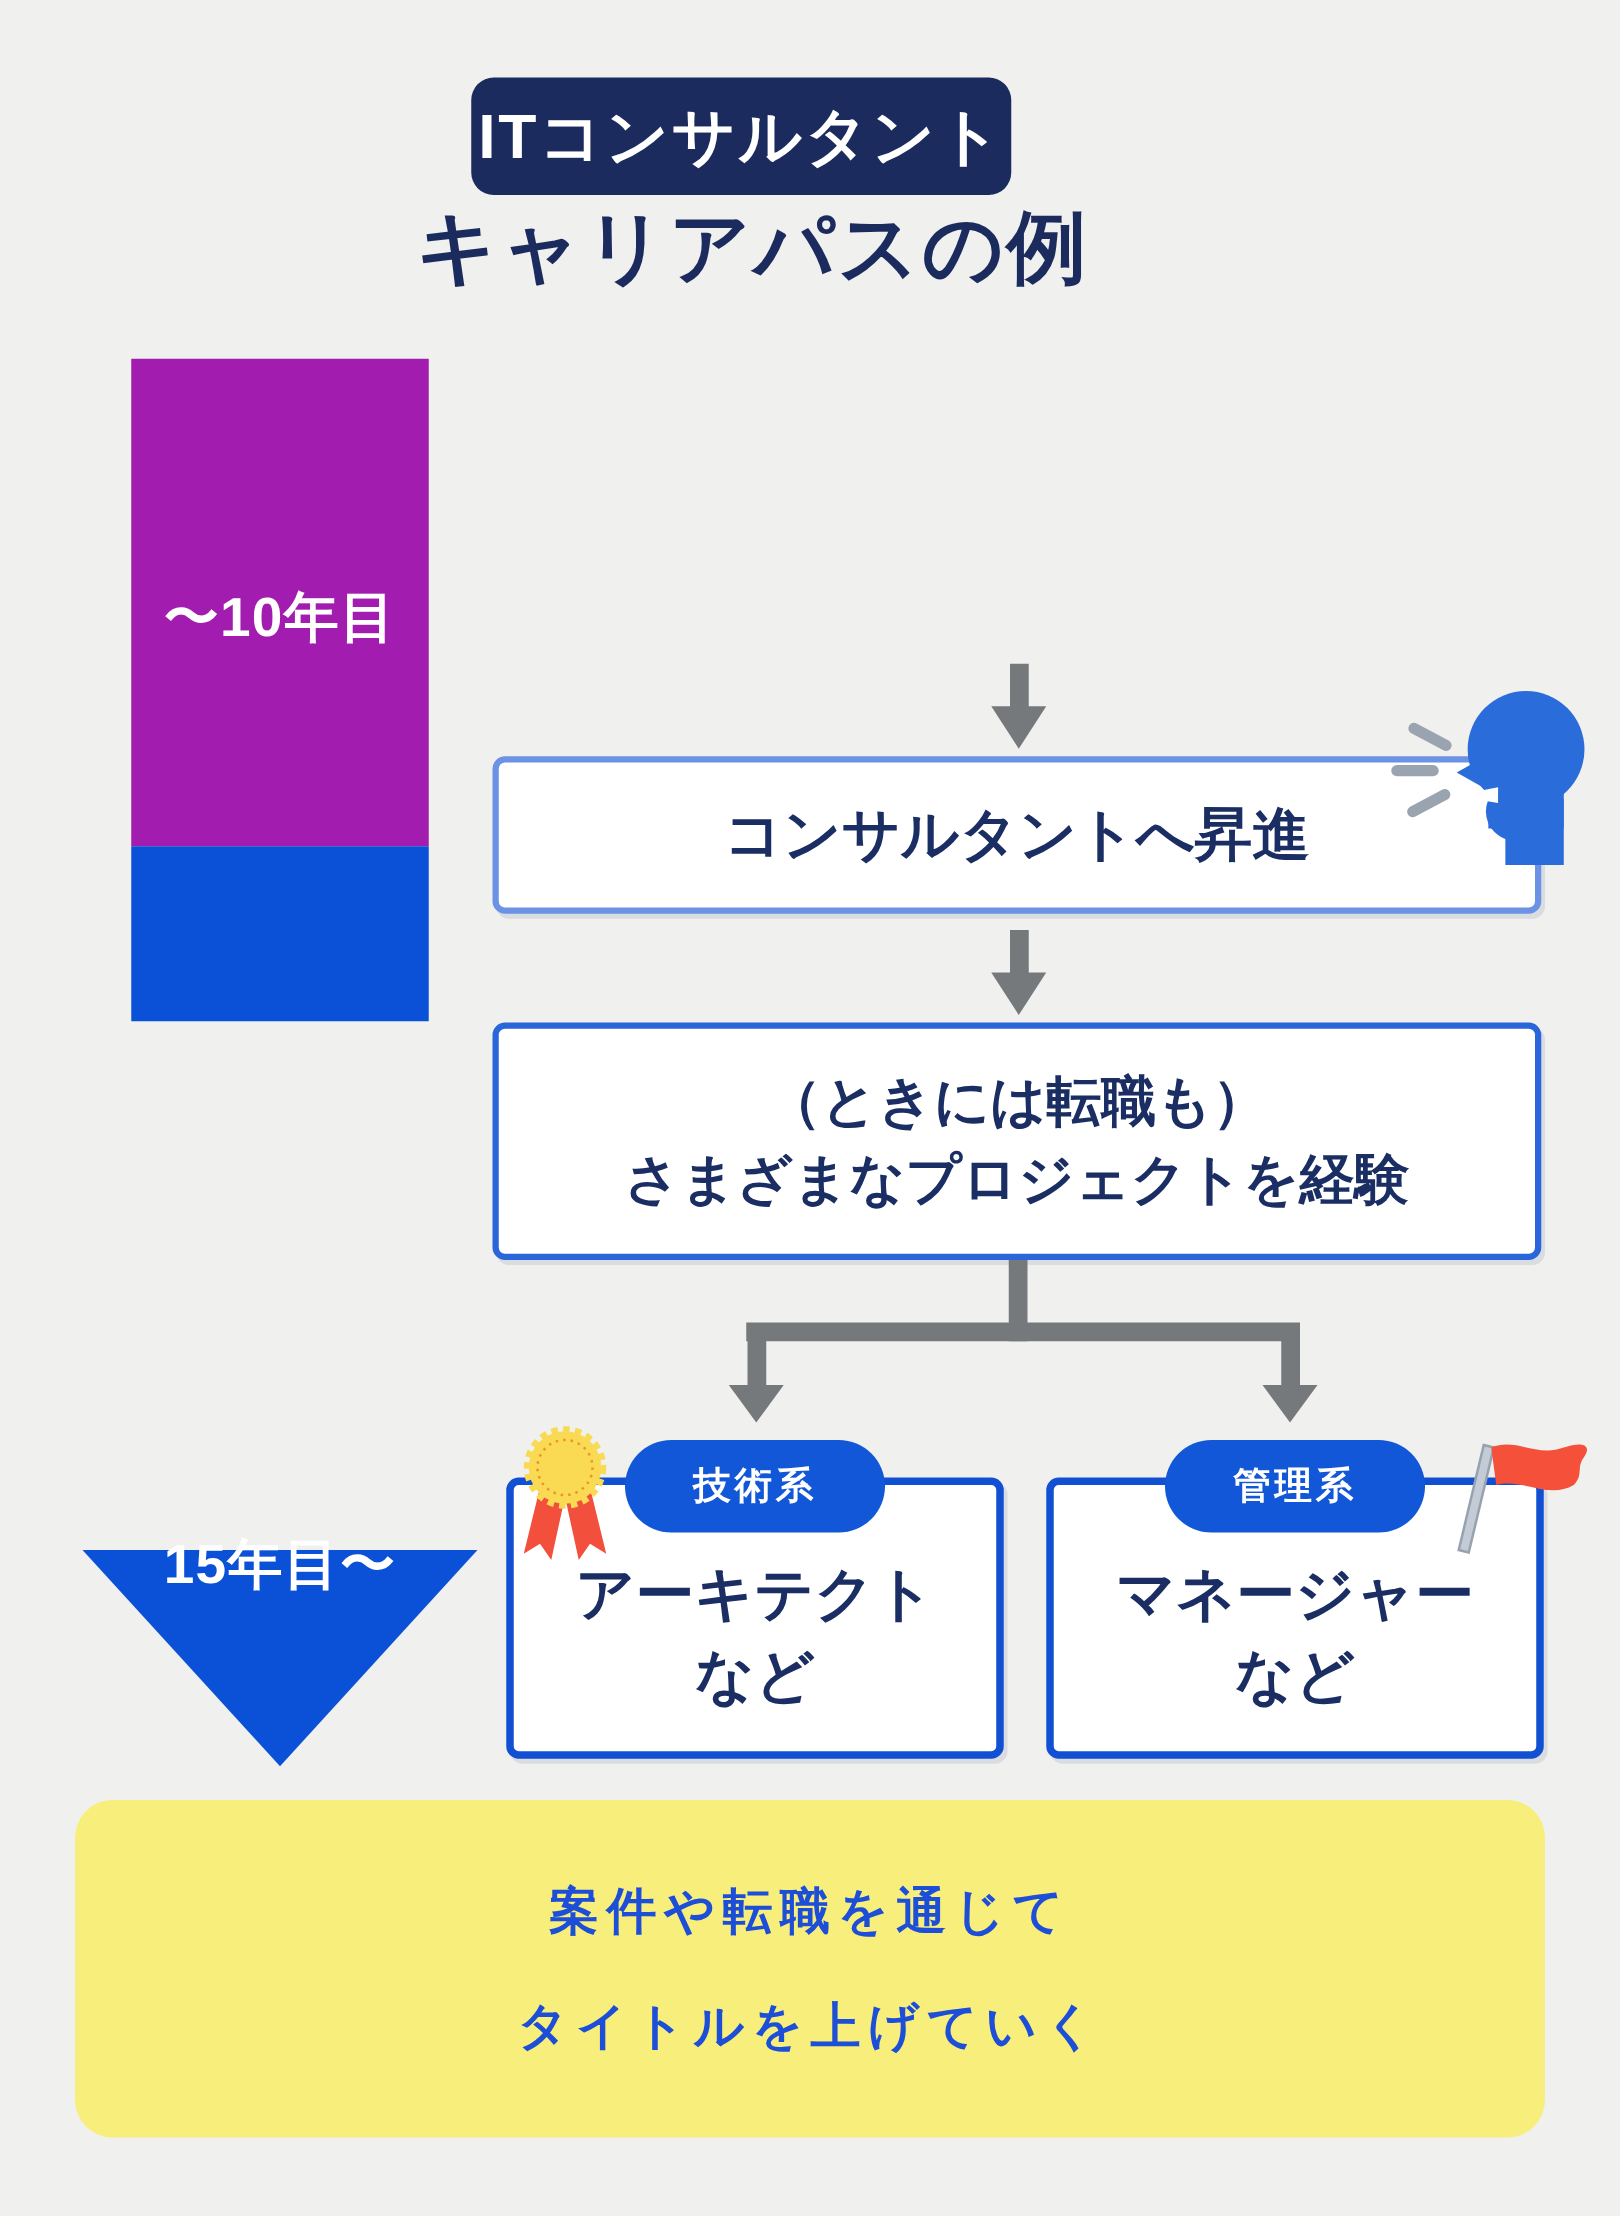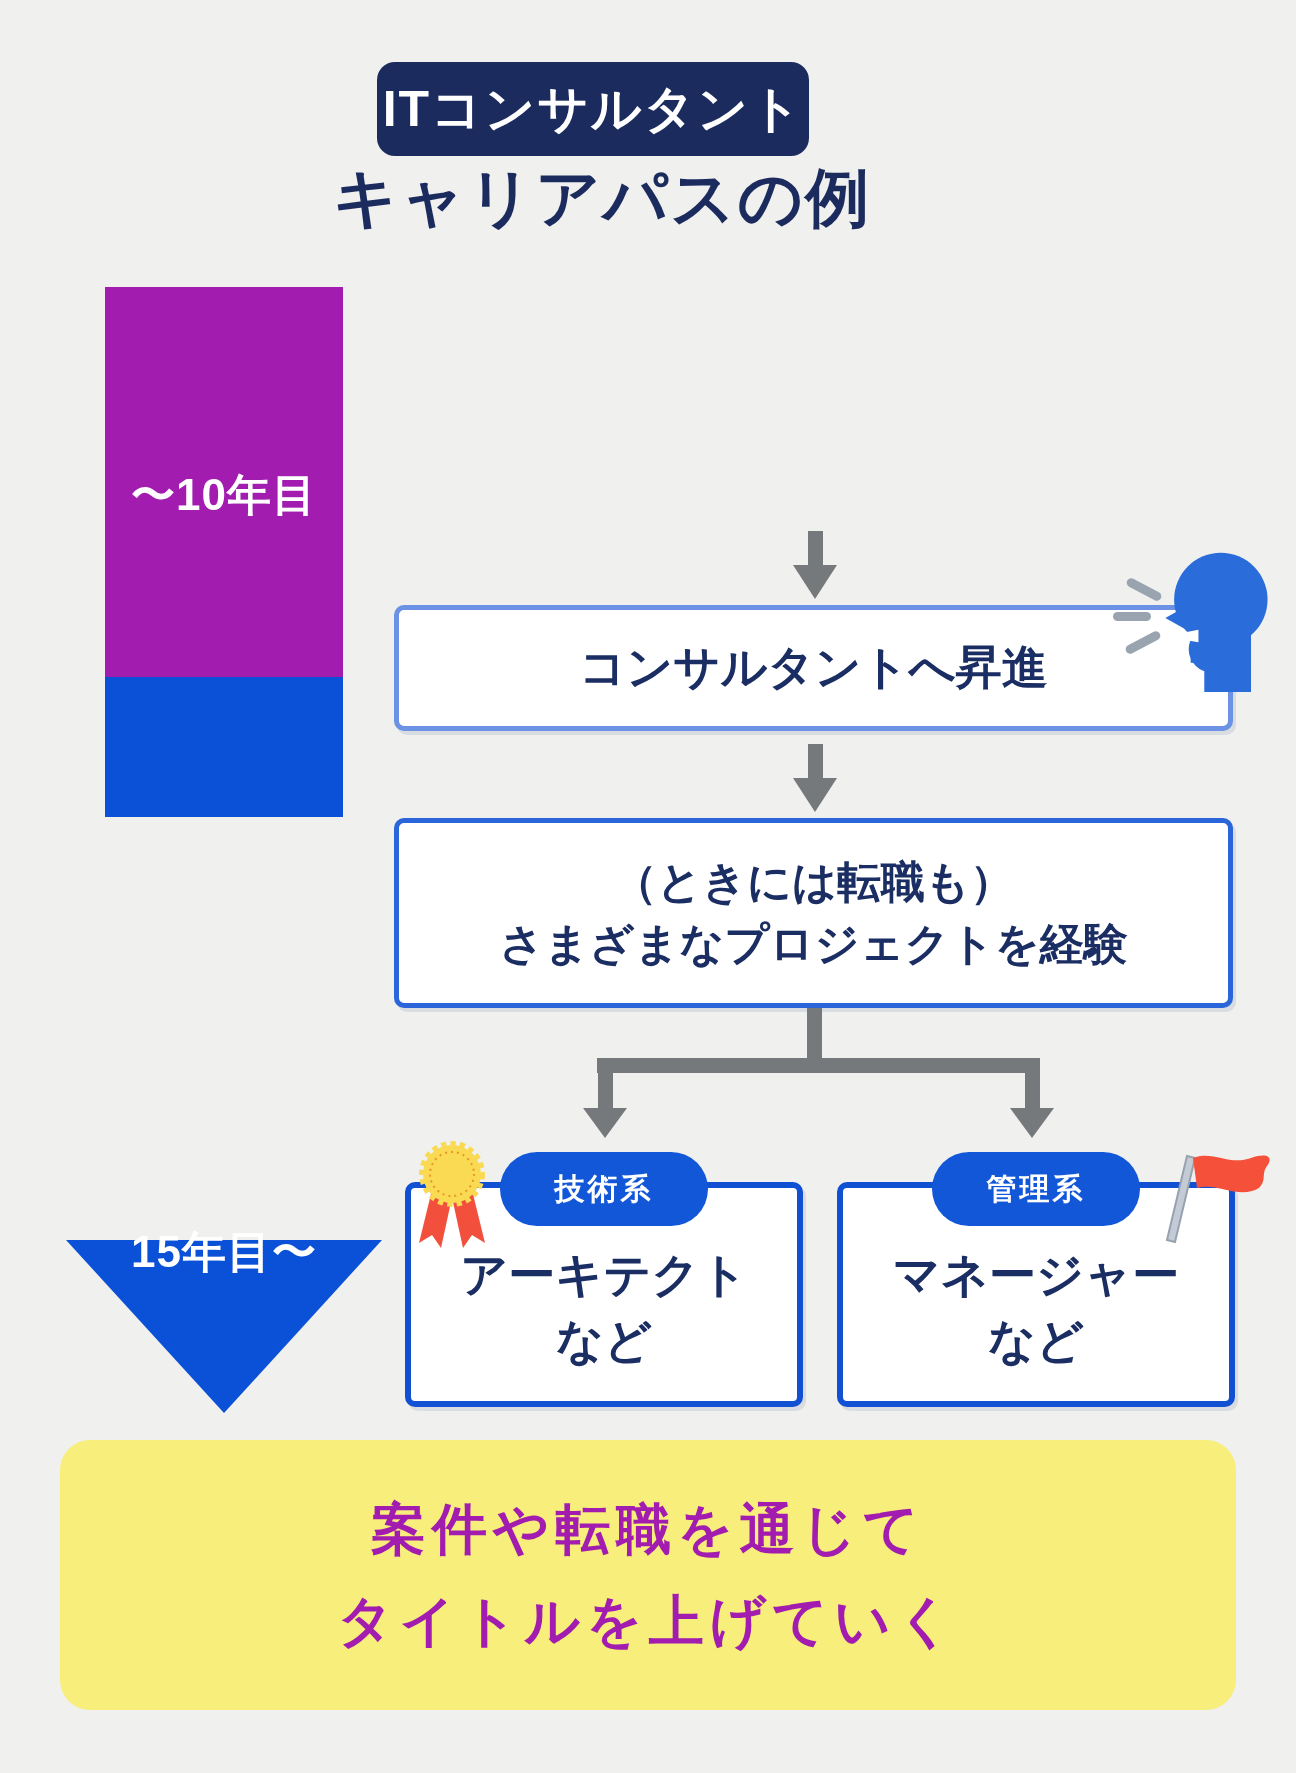--- a/index.html
+++ b/index.html
@@ -99,21 +99,21 @@
   .head-svg { position:absolute; left:1160px; top:546px; width:110px; height:146px; z-index:4; }
   .dash { position:absolute; width:38px; height:9px; border-radius:5px; background:#9aa4b1; z-index:4; }
   .dash1 { left:1125px; top:585px; transform:rotate(28deg); }
   .dash2 { left:1113px; top:612px; }
   .dash3 { left:1124px; top:638px; transform:rotate(-28deg); }
   
   .banner {
     position:absolute; left:60px; top:1440px; width:1176px; height:270px;
     background:#f8ee7c; border-radius:30px;
     display:flex; flex-direction:column; align-items:center; justify-content:center;
-    color:#a21caf; font-size:55px; line-height:92px; letter-spacing:6px; text-align:center;
+    color:#1d4ed8; font-size:40px; line-height:92px; letter-spacing:6px; text-align:center;
   }
 </style>
 </head>
 <body>
 
 <div class="page">
 
   <div class="badge">
     <span>ITコンサルタント</span>
   </div>

